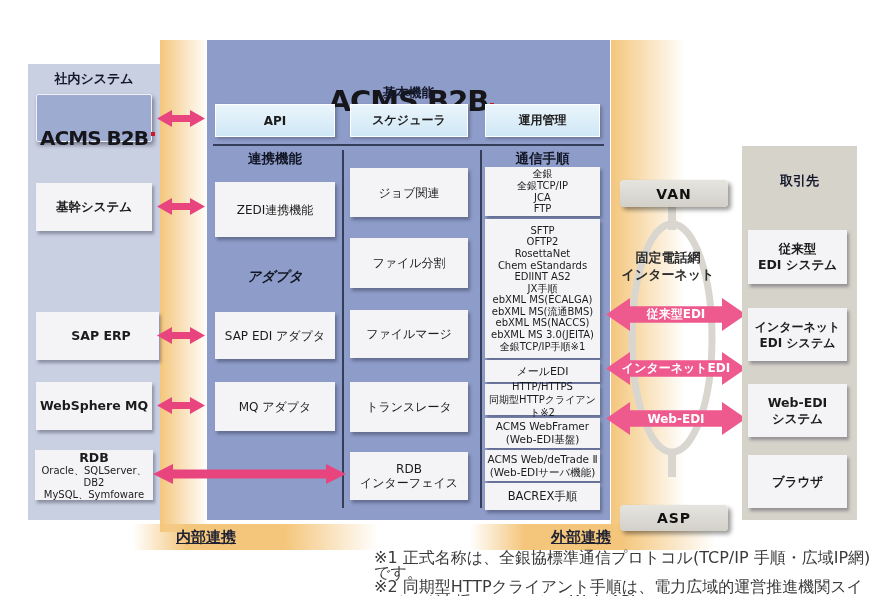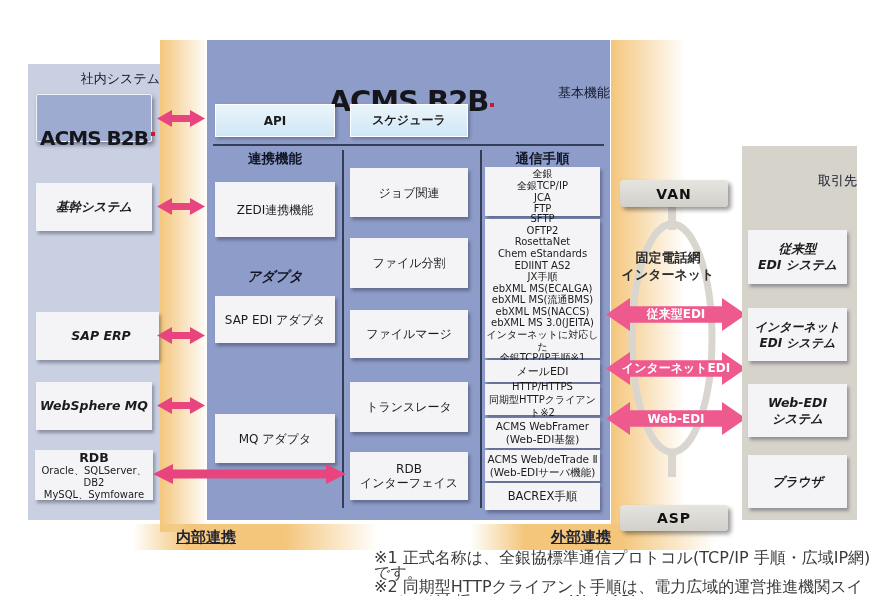--- a/index.html
+++ b/index.html
@@ -11,27 +11,27 @@
   
   .vband{position:absolute;top:40px;height:492px;
     background:linear-gradient(90deg,var(--orange,#f4c67c) 0%,rgba(244,198,124,.55) 45%,rgba(244,198,124,0) 100%);}
   .hstrip{position:absolute;top:524px;height:26px;width:245px;
     background:linear-gradient(90deg,rgba(244,198,124,0) 0%,var(--orange,#f4c67c) 22%,var(--orange,#f4c67c) 62%,rgba(244,198,124,0) 100%);}
   .footer-label{position:absolute;top:528px;font-size:15px;font-weight:bold;color:var(--footer-text,#1e2233);text-decoration:underline;}
   
   .panel-internal{position:absolute;left:28px;top:64px;width:132px;height:456px;background:var(--panel-light-blue,#c9d0e2);}
   .panel-center{position:absolute;left:207px;top:40px;width:403px;height:480px;background:var(--panel-blue,#8d9cc8);}
   .panel-partner{position:absolute;left:742px;top:146px;width:115px;height:374px;background:var(--partner-panel-bg,#d6d3cb);}
-  .panel-title{position:absolute;left:0;width:100%;text-align:right;font-size:13px;font-weight:normal;color:#14182a;}
+  .panel-title{position:absolute;left:0;width:100%;text-align:center;font-size:13px;font-weight:bold;color:#14182a;}
   
   .whitebox{position:absolute;background:var(--white-box,#f4f4f6);
     box-shadow:2px 3px 3px rgba(25,25,45,.35);
     display:flex;flex-direction:column;align-items:center;justify-content:center;
     text-align:center;color:#1b1b1b;}
-  .bold-box{font-size:12.5px;font-weight:bold;line-height:16px;font-style:italic;}
+  .bold-box{font-size:12.5px;font-weight:bold;line-height:16px;}
   .mid-box{font-size:12px;font-weight:normal;line-height:14px;}
   .bluebox{position:absolute;height:33px;background:linear-gradient(180deg,var(--light-blue-top,#eaf5fb),var(--light-blue-bottom,#cfe7f5));
     border:1px solid #fdfeff;box-shadow:2px 2px 3px rgba(25,25,45,.3);box-sizing:border-box;
     display:flex;align-items:center;justify-content:center;font-size:12px;font-weight:bold;}
   .logo-box{position:absolute;left:8px;top:30px;width:116px;height:48px;background:var(--logo-box-blue,#9dabd0);
     border:1px solid #eef1f8;box-shadow:2px 3px 4px rgba(25,25,45,.45);box-sizing:border-box;border-radius:2px;
     display:flex;align-items:center;justify-content:center;}
   .logo-mark{position:relative;display:inline-block;font-weight:bold;color:#15151a;letter-spacing:-1px;margin-top:40px;}
   .logo-mark .dot{position:absolute;left:3px;bottom:2px;width:4px;height:4px;background:#c81a2b;}
   .graybox{position:absolute;left:620px;width:108px;background:linear-gradient(180deg,#e6e4df,var(--gray-box,#d2d0c9));
@@ -91,31 +91,32 @@
       </div>
   </div>
 
   <div class="panel-center">
     <div style="position:absolute;top:4px;left:0;width:100%;text-align:center;">
       <span class="logo-mark" style="font-size:29px;">ACMS B2B</span><span class="logo-mark" style="font-size:29px;"><span class="dot" style="left:2px;bottom:4px;"></span></span>
     </div>
     <div class="panel-title" style="top:44px;">基本機能</div>
     <div class="bluebox" style="left:8px;top:64px;width:120px;">API</div>
     <div class="bluebox" style="left:143px;top:64px;width:118px;">スケジューラ</div>
+    <div class="bluebox" style="left:278px;top:64px;width:115px;">運用管理</div>
     <div class="hline"></div>
     <div class="vline" style="left:135px;"></div>
     <div class="vline" style="left:273px;"></div>
 
     <div class="col-header" style="left:8px;width:120px;">連携機能</div>
     <div class="col-header" style="left:278px;width:115px;">通信手順</div>
 
     <div class="whitebox mid-box" style="left:8px;top:142px;width:120px;height:55px;">ZEDI連携機能</div>
     <div class="adapter-h">アダプタ</div>
-    <div class="whitebox mid-box" style="left:8px;top:256px;width:120px;height:47px;">SAP EDI アダプタ</div>
-    <div class="whitebox mid-box" style="left:8px;top:342px;width:120px;height:49px;margin-top:32px;">MQ アダプタ</div>
+    <div class="whitebox mid-box" style="left:8px;top:272px;width:120px;height:47px;">SAP EDI アダプタ</div>
+    <div class="whitebox mid-box" style="left:8px;top:342px;width:120px;height:49px;">MQ アダプタ</div>
 
     <div class="whitebox mid-box" style="left:143px;top:128px;width:118px;height:49px;">ジョブ関連</div>
     <div class="whitebox mid-box" style="left:143px;top:198px;width:118px;height:50px;">ファイル分割</div>
     <div class="whitebox mid-box" style="left:143px;top:270px;width:118px;height:48px;">ファイルマージ</div>
     <div class="whitebox mid-box" style="left:143px;top:342px;width:118px;height:50px;">トランスレータ</div>
     <div class="whitebox mid-box" style="left:143px;top:412px;width:118px;height:48px;">
         <div>RDB</div>
         <div>インターフェイス</div>
       </div>
 
@@ -129,21 +130,20 @@
         <div>SFTP</div>
         <div>OFTP2</div>
         <div>RosettaNet</div>
         <div>Chem eStandards</div>
         <div>EDIINT AS2</div>
         <div>JX手順</div>
         <div>ebXML MS(ECALGA)</div>
         <div>ebXML MS(流通BMS)</div>
         <div>ebXML MS(NACCS)</div>
         <div>ebXML MS 3.0(JEITA)</div>
-        <div>インターネットに対応した</div>
         <div>全銀TCP/IP手順※1</div>
       </div>
     <div class="whitebox" style="left:278px;top:320px;width:115px;height:22px;font-size:11px;font-weight:normal;">メールEDI</div>
     <div class="whitebox proto two-line" style="left:278px;top:344px;width:115px;height:31px;">
         <div>HTTP/HTTPS</div>
         <div>同期型HTTPクライアント※2</div>
       </div>
     <div class="whitebox proto two-line" style="left:278px;top:378px;width:115px;height:30px;font-size:10.5px;">
         <div>ACMS WebFramer</div>
         <div>(Web-EDI基盤)</div>

